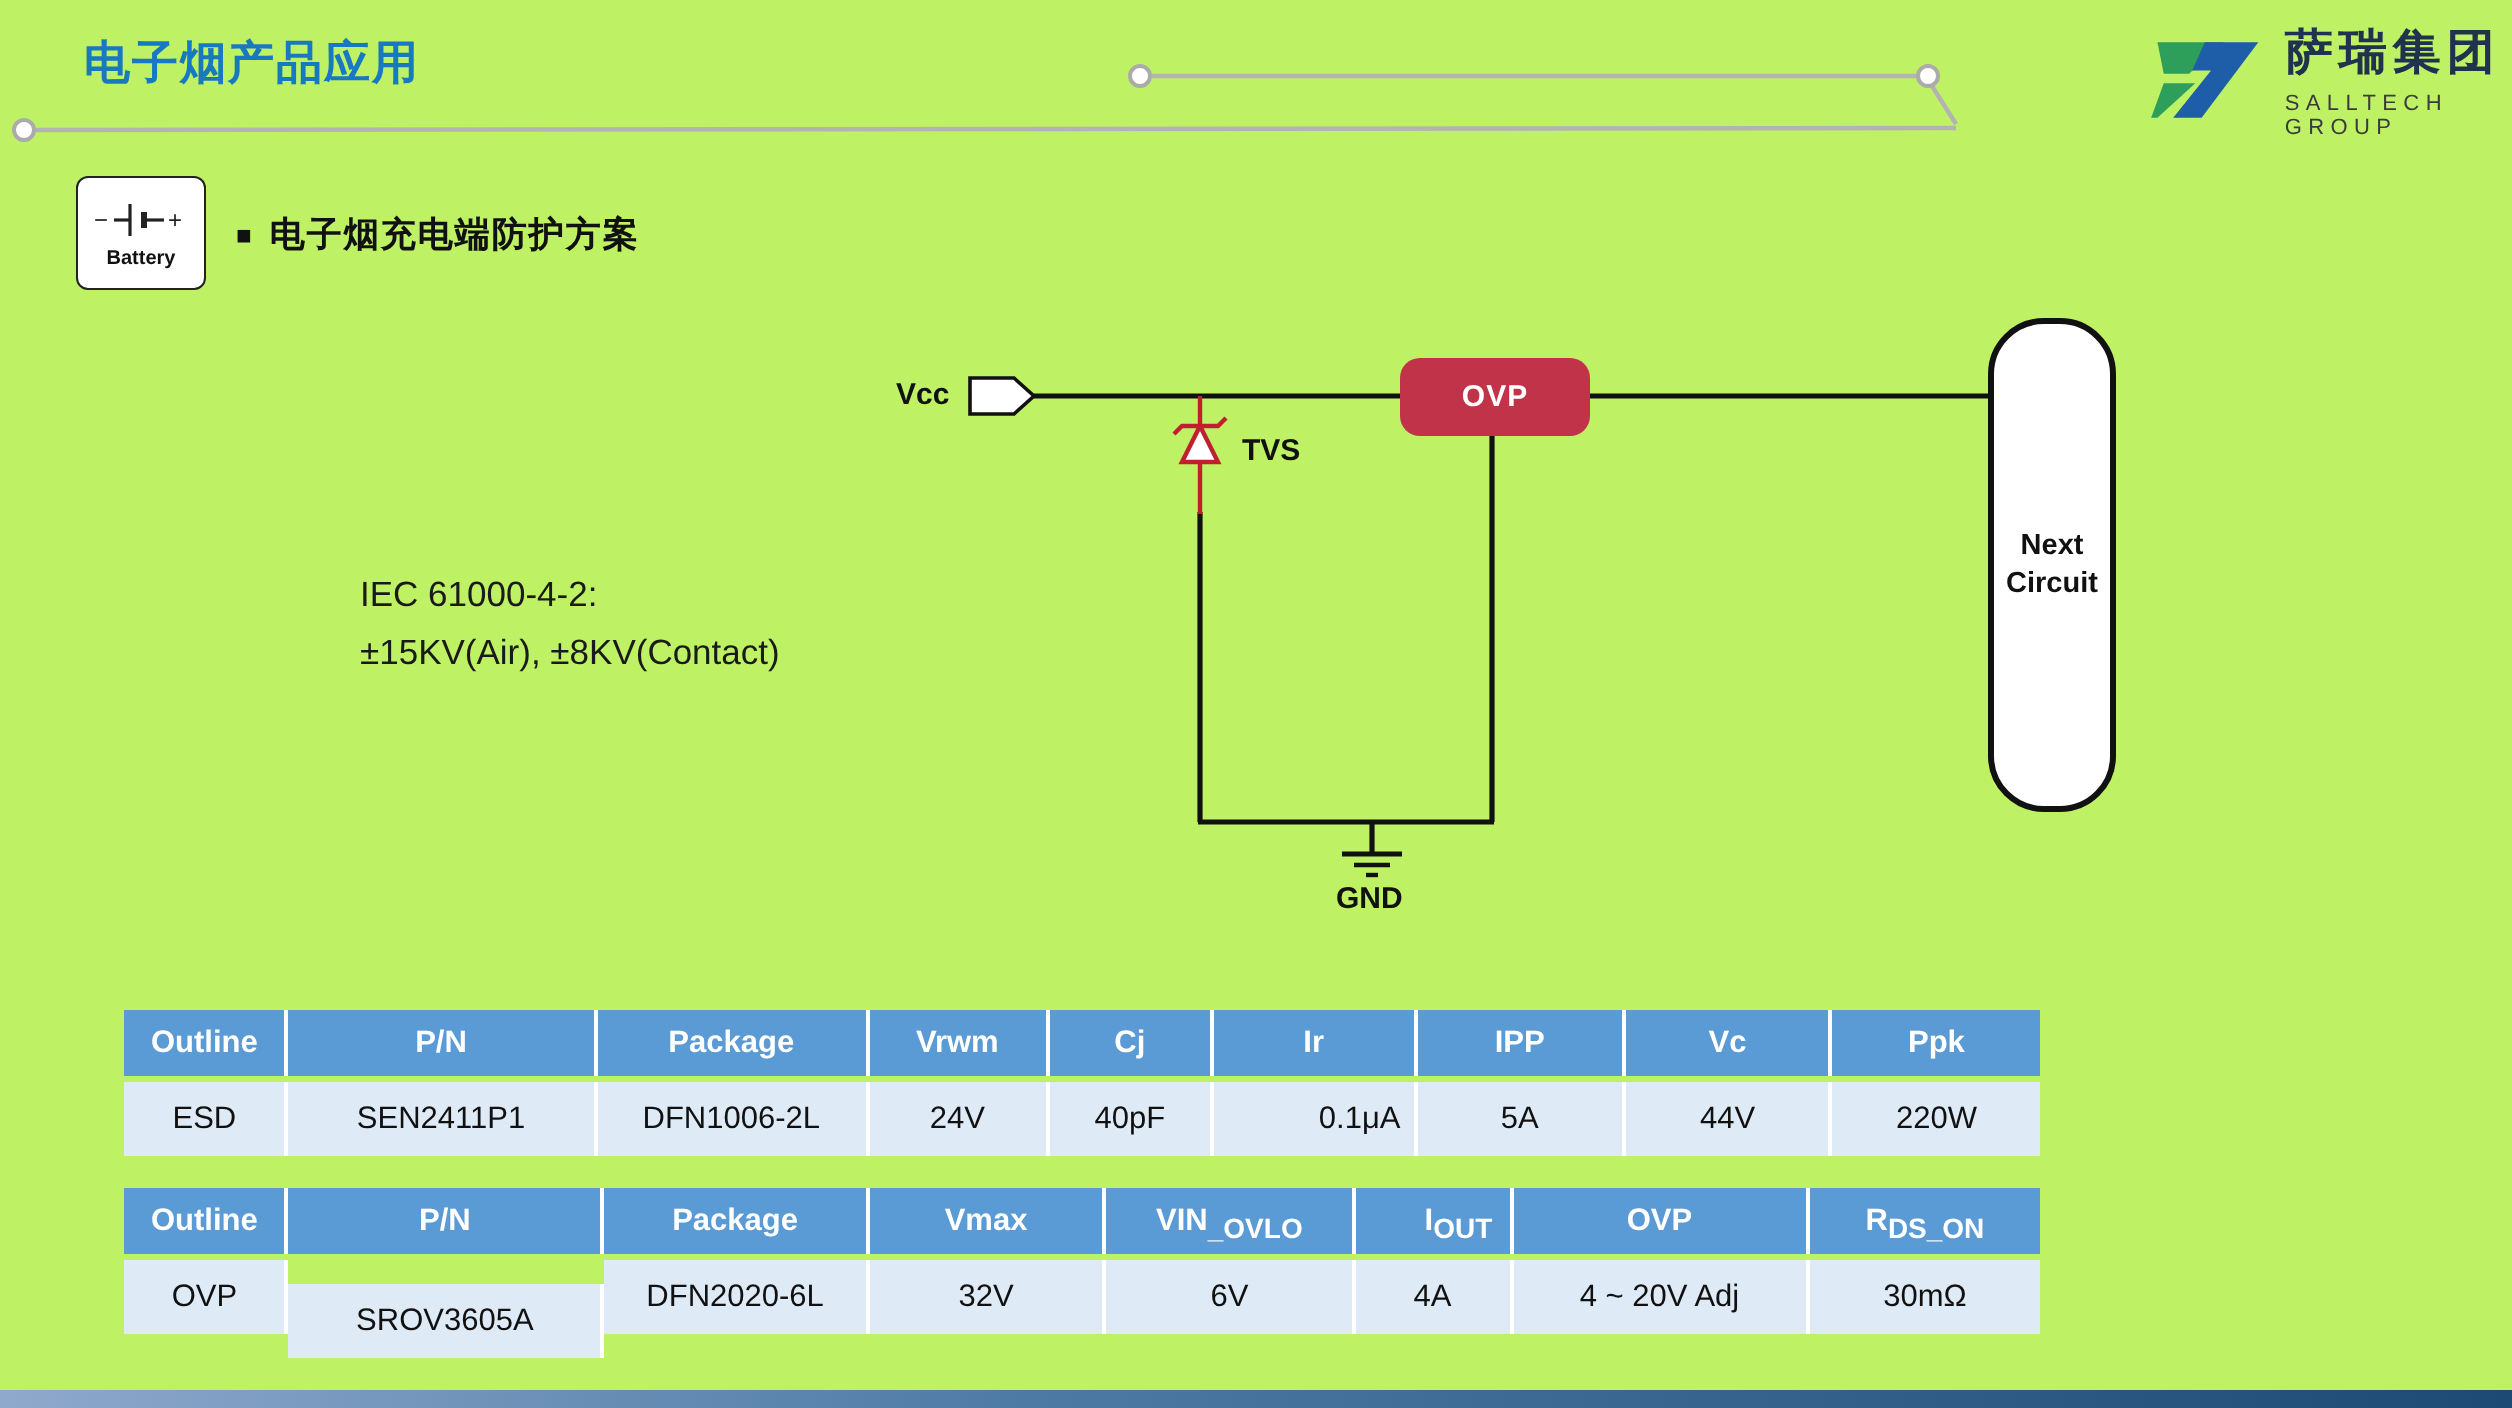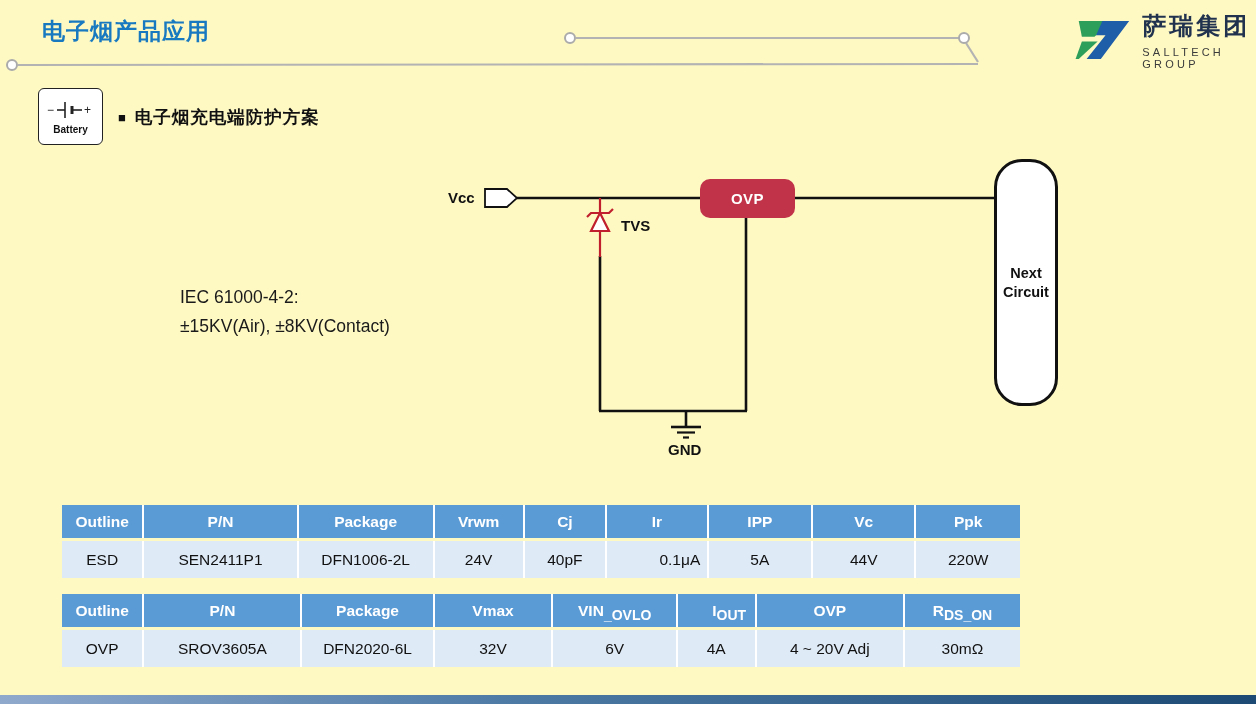--- a/index.html
+++ b/index.html
@@ -1,18 +1,18 @@
 <!DOCTYPE html>
 <html style="--title_blue: #1879C0; --header_bg: #5B9BD5; --row_bg: #DEEAF6; --ovp_red: #C13349; --logo_green: #2E9E5B; --logo_blue: #1E5DA8; --bottom_bar_left: #8FA9CC; --bottom_bar_right: #1C4A74;"><head>
 <meta charset="utf-8">
 <style>
   * { margin:0; padding:0; box-sizing:border-box; }
   html,body { width:1256px; height:704px; background:#fff; overflow:hidden;
               font-family:"Liberation Sans", sans-serif; }
-  .slide { position:relative; width:1256px; height:704px; background:#fef9c3; }
+  .slide { position:relative; width:1256px; height:704px; background:#bef264; }
 
   
   .title { position:absolute; left:42px; top:16px; font-size:23px; font-weight:bold;
            color:var(--title_blue); letter-spacing:1px; }
   .deco-svg { position:absolute; left:0; top:0; width:1256px; height:80px; z-index:0; }
 
   .logo { position:absolute; left:1074px; top:10px; display:flex; align-items:center; gap:10px; }
   .logo-mark { width:74px; height:60px; }
   .logo-text { display:flex; flex-direction:column; }
   .logo-name { font-size:24px; font-weight:bold; color:#21324F; letter-spacing:3px; }
@@ -185,21 +185,21 @@
         <div class="tcell hcell" style="width: 16.5%;"><span>P/N</span></div>
         <div class="tcell hcell" style="width: 13.8%;"><span>Package</span></div>
         <div class="tcell hcell" style="width: 12.4%;"><span>Vmax</span></div>
         <div class="tcell hcell" style="width: 13%;"><span>VIN</span><sub>_OVLO</sub></div>
         <div class="tcell hcell" style="width: 8.2%; padding-left: 26px;"><span>I</span><sub>OUT</sub></div>
         <div class="tcell hcell" style="width: 15.5%;"><span>OVP</span></div>
         <div class="tcell hcell" style="width: 12%;"><span>R</span><sub>DS_ON</sub></div>
       </div>
       <div class="trow tdata">
         <div class="tcell dcell" style="width: 8.6%;">OVP</div>
-        <div class="tcell dcell" style="width: 16.5%;">SROV3605A</div>
+        <div class="tcell dcell" style="width: 16.5%; margin-top: 12px;">SROV3605A</div>
         <div class="tcell dcell" style="width: 13.8%;">DFN2020-6L</div>
         <div class="tcell dcell" style="width: 12.4%;">32V</div>
         <div class="tcell dcell" style="width: 13%;">6V</div>
         <div class="tcell dcell" style="width: 8.2%;">4A</div>
         <div class="tcell dcell" style="width: 15.5%;">4 ~ 20V Adj</div>
         <div class="tcell dcell" style="width: 12%;">30mΩ</div>
       </div>
     </div>
 
   <div class="bottom-bar"></div>

